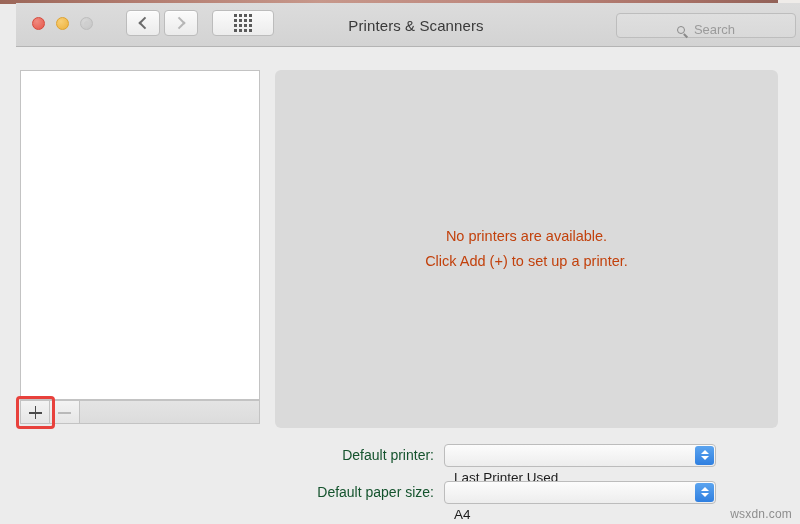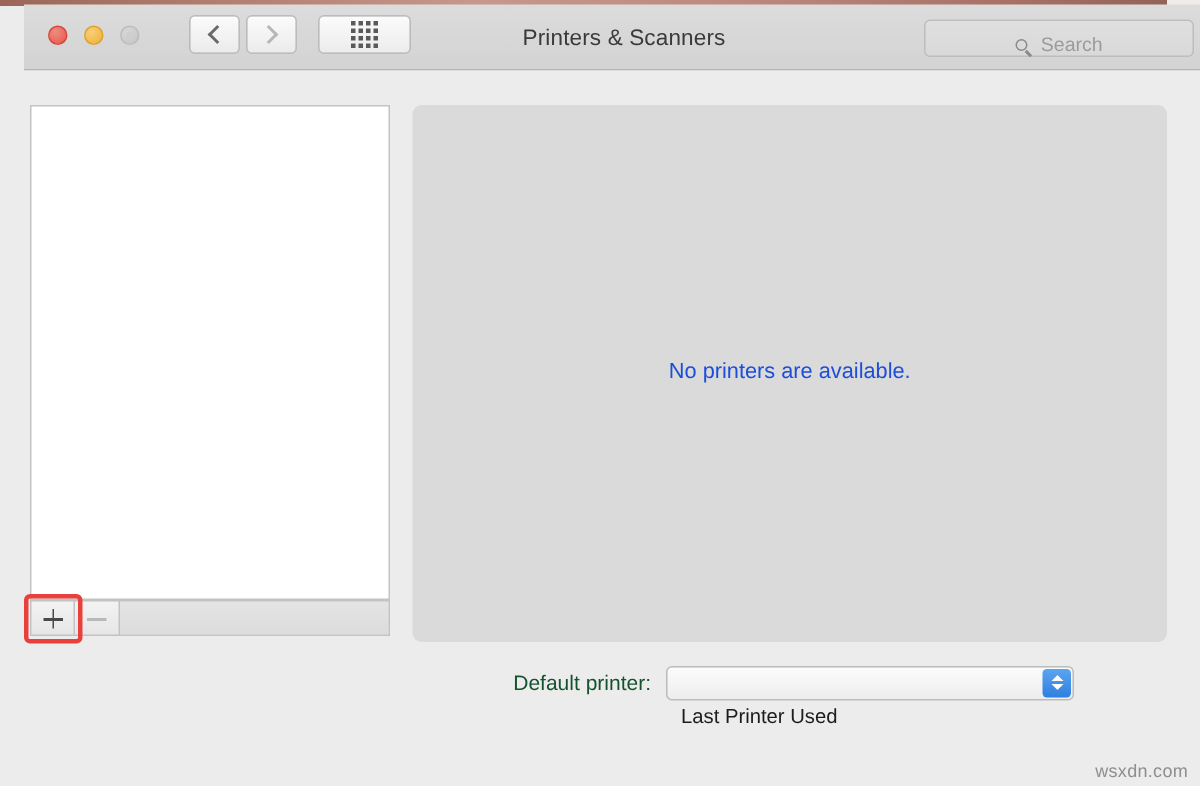--- a/index.html
+++ b/index.html
@@ -244,21 +244,21 @@
     left: 0; top: 0;
     width: 100%; height: 100%;
     display: flex;
     flex-direction: column;
     align-items: center;
     justify-content: center;
     gap: 3px;
   }
   #empty-message div {
     font-size: 14.5px;
-    color: #1d4ed8;
+    color: #c2410c;
     line-height: 1.45;
   }
 
   
   .pref-row {
     position: absolute;
     height: 24px;
     display: flex;
     align-items: center;
   }
@@ -383,30 +383,41 @@
         <span id="remove-dash"></span>
       </div>
       <div id="seg-rest"></div>
     </div>
 
     <div id="add-highlight"></div>
 
     <div id="detail-panel">
       <div id="empty-message">
         <div>No printers are available.</div>
+        <div>Click Add (+) to set up a printer.</div>
       </div>
     </div>
 
     <div class="pref-row" id="row-default-printer">
       <div class="pref-label">Default printer:</div>
       <div class="popup">
         <span class="popup-value">Last Printer Used</span>
         <span class="popup-stepper">
           <span class="arrow-up"></span>
           <span class="arrow-dn"></span>
         </span>
       </div>
     </div>
 
+    <div class="pref-row" id="row-default-paper">
+      <div class="pref-label">Default paper size:</div>
+      <div class="popup">
+        <span class="popup-value">A4</span>
+        <span class="popup-stepper">
+          <span class="arrow-up"></span>
+          <span class="arrow-dn"></span>
+        </span>
+      </div>
+    </div>
 
     <div id="watermark">wsxdn.com</div>
   </div>
 </div>
 
 </body></html>

